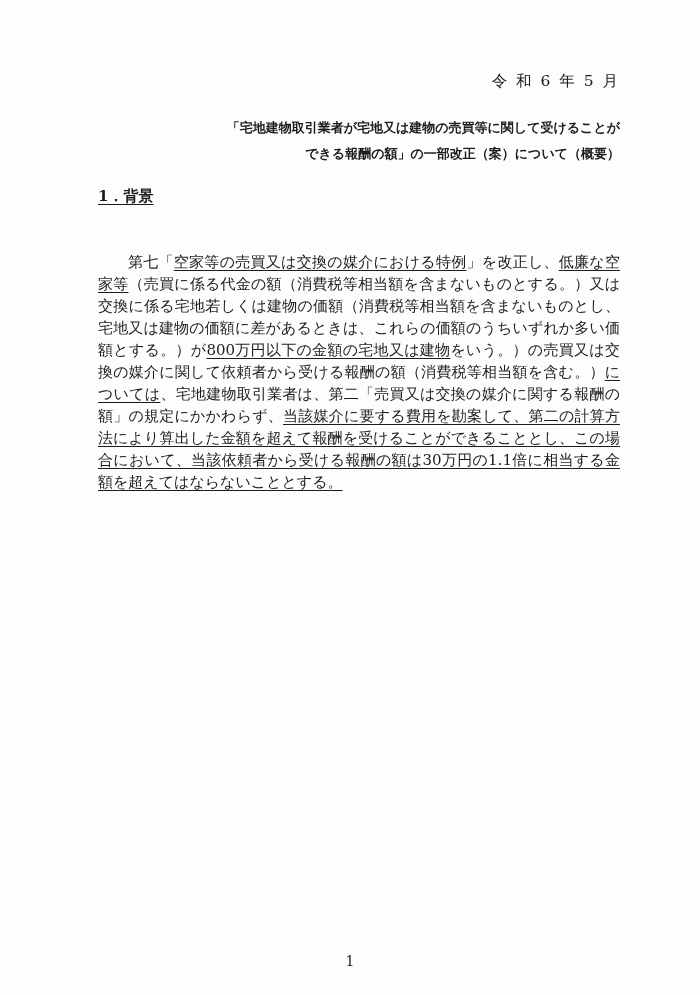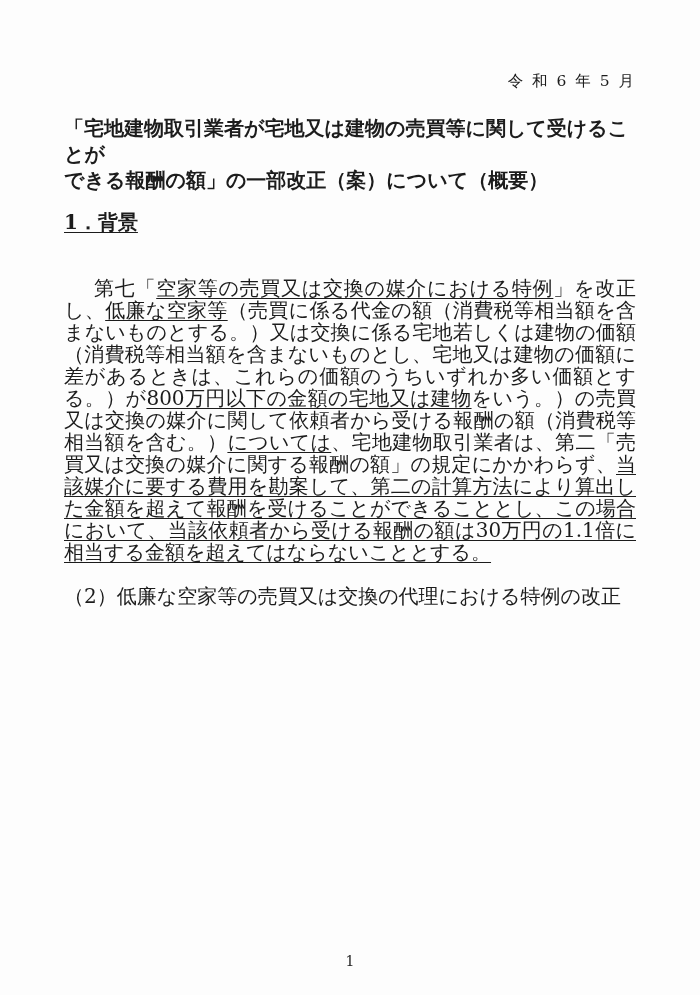--- a/index.html
+++ b/index.html
@@ -13,39 +13,40 @@
   .page {
     position: relative;
     width: 700px;
     height: 995px;
     background: #fdfdfd;
     font-family: "DejaVu Serif", "Liberation Serif", serif;
     color: #1c1c1c;
     box-sizing: border-box;
   }
   .inner {
-    padding: 70px 64px 0 64px;
+    padding: 70px 80px 0 64px;
+    margin-left: 34px;
   }
   .header-right {
     text-align: right;
     font-size: 15.5px;
     line-height: 23px;
   }
   .date-line {
     letter-spacing: 2px;
   }
   .doc-title {
     margin: 22px 0 18px 0;
-    text-align: left;
-    font-size: 20px;
+    text-align: right;
+    font-size: 13px;
     font-weight: bold;
     line-height: 26px;
   }
   .doc-body {
-    font-size: 20px;
+    font-size: 15px;
     line-height: 22px;
   }
   .heading {
     font-weight: bold;
   }
   .para {
     text-align: justify;
   }
   .indent0 { text-indent: 0; }
   .indent1 { text-indent: 15px; }
@@ -77,17 +78,16 @@
     <div class="doc-title">
       <span>「宅地建物取引業者が宅地又は建物の売買等に関して受けることが</span><br>
       <span>できる報酬の額」の一部改正（案）について（概要）</span>
     </div>
     <div class="doc-body">
         <div class="heading indent0"><span class="u">1．背景</span></div>
         <div class="spacer"></div>
         <div class="spacer"></div>
         <div class="para indent2"><span>第七「</span><span class="u">空家等の売買又は交換の媒介における特例</span><span>」を改正し、</span><span class="u">低廉な空家等</span><span>（売買に係る代金の額（消費税等相当額を含まないものとする。）又は交換に係る宅地若しくは建物の価額（消費税等相当額を含まないものとし、宅地又は建物の価額に差があるときは、これらの価額のうちいずれか多い価額とする。）が</span><span class="u">800万円以下の金額の宅地又は建物</span><span>をいう。）の売買又は交換の媒介に関して依頼者から受ける報酬の額（消費税等相当額を含む。）</span><span class="u">については</span><span>、宅地建物取引業者は、第二「売買又は交換の媒介に関する報酬の額」の規定にかかわらず、</span><span class="u">当該媒介に要する費用を勘案して、第二の計算方法により算出した金額を超えて報酬を受けることができることとし、この場合において、当該依頼者から受ける報酬の額は30万円の1.1倍に相当する金額を超えてはならないこととする。</span></div>
         <div class="spacer"></div>
-        <div class="para indent0"><span>（2）低廉な空家等の売買又は交換の代理における特例の改正</span></div>
       </div>
   </div>
   <div class="page-number">1</div>
 </div>
 
 </body></html>

